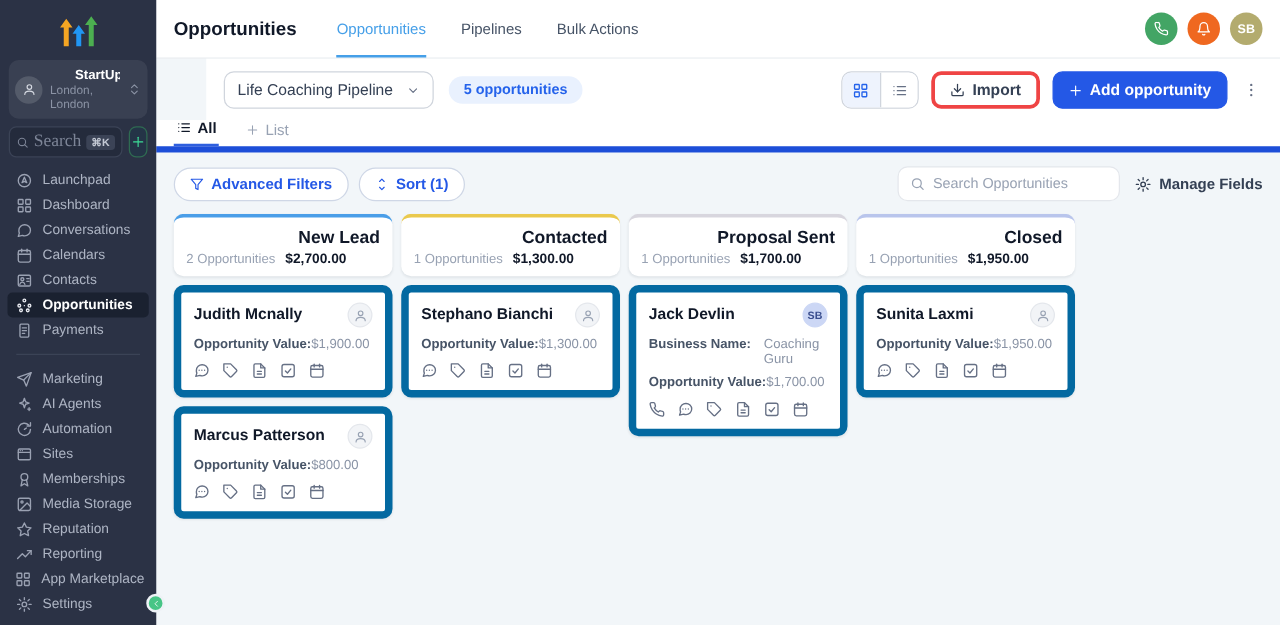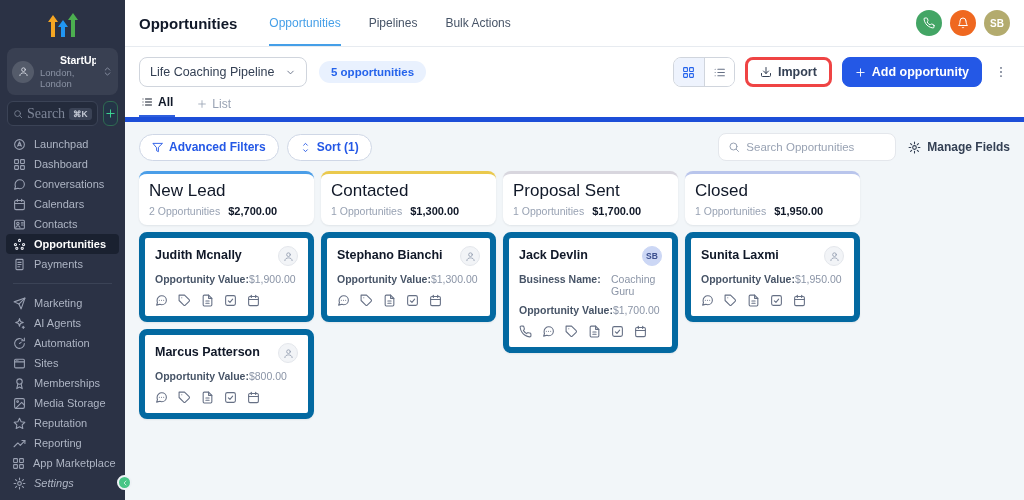--- a/index.html
+++ b/index.html
@@ -28,42 +28,42 @@
     border:1px solid #2f6b52; color:#3ddc97; font-size:14px; line-height:1; cursor:pointer;
     display:flex; align-items:center; justify-content:center; }
   .nav { display:flex; flex-direction:column; }
   .nav-item { display:flex; align-items:center; gap:8px; height:20px; padding:0 6px; margin:0 6px;
     border-radius:4px; cursor:pointer; color:#aeb5c4; white-space:nowrap;text-align:right; }
   .nav-item .nico { display:flex; width:14px; justify-content:center; color:#9aa1b2; }
   .nav-item.active { background:#1a2130; color:#fff; font-weight:bold; }
   .nav-item.active .nico { color:#e8eaf0; }
   .nav-divider { border:none; border-top:1px solid #3b4356; margin:9px 13px; }
   .sidebar-spacer { flex:1; }
-  .settings-row { margin-bottom:24px;font-style:italic; }
+  .settings-row { margin-bottom:24px; }
   .collapse-btn { position:absolute; right:-7px; bottom:10px; width:15px; height:15px; border-radius:50%;
     background:#47c586; color:#fff; border:2px solid #eef2f6; display:flex; align-items:center;
     justify-content:center; cursor:pointer; padding:0; }
 
   
   .main { flex:1; display:flex; flex-direction:column; background:#f2f6f9; min-width:0; }
   .topbar { height:47px; background:#fff; border-bottom:1px solid #e7ebf0; display:flex; align-items:center; padding:0 14px; }
   .page-title { font-size:15px; font-weight:bold; color:#101828; margin-right:32px; }
   .top-tabs { display:flex; gap:28px; height:100%; align-items:center; }
   .top-tab { font-size:12px; color:#475467; cursor:pointer; height:100%; display:flex; align-items:center;
     border-bottom:2px solid transparent; padding-top:2px; }
   .top-tab.active { color:#459fe8; border-bottom-color:#459fe8; }
   .topbar-right { margin-left:auto; display:flex; gap:8px; align-items:center; }
   .circle-btn { width:26px; height:26px; border-radius:50%; display:flex; align-items:center;
     justify-content:center; color:#fff; border:none; cursor:pointer; }
   .phone-btn { background:#43a565; }
   .bell-btn { background:#ef6820; }
   .user-avatar { width:26px; height:26px; border-radius:50%; background:#b3ab6e; color:#fff;
     font-size:10px; font-weight:bold; display:flex; align-items:center; justify-content:center; cursor:pointer; }
 
-  .toolbar { background:#fff; display:flex; align-items:center; padding:10px 14px 9px; gap:12px; }
+  .toolbar { background:#fff; display:flex; align-items:center; padding:10px 14px 9px; gap:12px;margin-left:40px; }
   .pipeline-select { display:flex; align-items:center; justify-content:space-between; width:168px; height:30px;
     border:1px solid #d0d5dd; border-radius:8px; padding:0 10px; font-size:12.5px; color:#344054;
     background:#fff; cursor:pointer; }
   .pipeline-select .chev { color:#667085; }
   .count-badge { background:#e9f1fe; color:#2563eb; font-size:11.5px; font-weight:bold;
     padding:5px 12px; border-radius:14px; }
   .toolbar-right { margin-left:auto; display:flex; align-items:center; gap:10px; }
   .seg { display:flex; border:1px solid #d0d5dd; border-radius:8px; overflow:hidden; background:#fff; }
   .seg button { width:30px; height:28px; border:none; background:#fff; display:flex; align-items:center;
     justify-content:center; color:#667085; cursor:pointer; }
@@ -91,21 +91,21 @@
   .opp-search input { border:none; outline:none; width:100%; font-size:11.5px; color:#344054;
     font-family:"Liberation Sans", sans-serif; background:transparent; }
   .opp-search input::placeholder { color:#98a2b3; }
   .manage-fields { display:flex; align-items:center; gap:6px; font-size:12px; font-weight:bold;
     color:#344054; cursor:pointer; }
 
   .board { display:flex; gap:7px; margin-top:10px; align-items:flex-start; }
   .kanban-column { width:175px; min-width:175px; display:flex; flex-direction:column; gap:7px; }
   .col-head { background:#fff; border-radius:8px; border-top:3px solid #ccc; padding:7px 10px 8px;
     box-shadow:0 1px 2px rgba(16,24,40,.08); }
-  .col-title { font-size:17px; font-weight:normal; color:#101828; }
+  .col-title { font-size:14px; font-weight:bold; color:#101828;text-align:right; }
   .col-sub { display:flex; gap:8px; margin-top:4px; align-items:baseline; }
   .col-count { font-size:10.5px; color:#98a2b3; }
   .col-value { font-size:11px; font-weight:bold; color:#101828; }
   .opp-card { background:#fff; border-radius:8px; border:6px solid #0369a1; padding:8px 10px 9px;
     box-shadow:0 1px 2px rgba(16,24,40,.07); cursor:pointer; }
   .card-top { display:flex; align-items:flex-start; justify-content:space-between; }
   .card-name { font-size:12.5px; font-weight:bold; color:#101828; padding-top:2px; }
   .card-avatar { width:20px; height:20px; min-width:20px; border-radius:50%; background:#f2f4f7;
     border:1px solid #e4e7ec; color:#98a2b3; display:flex; align-items:center; justify-content:center; }
   .card-avatar.initials { background:#ccd7f5; border-color:#ccd7f5; color:#3b4f8f; font-size:8.5px; font-weight:bold; }

